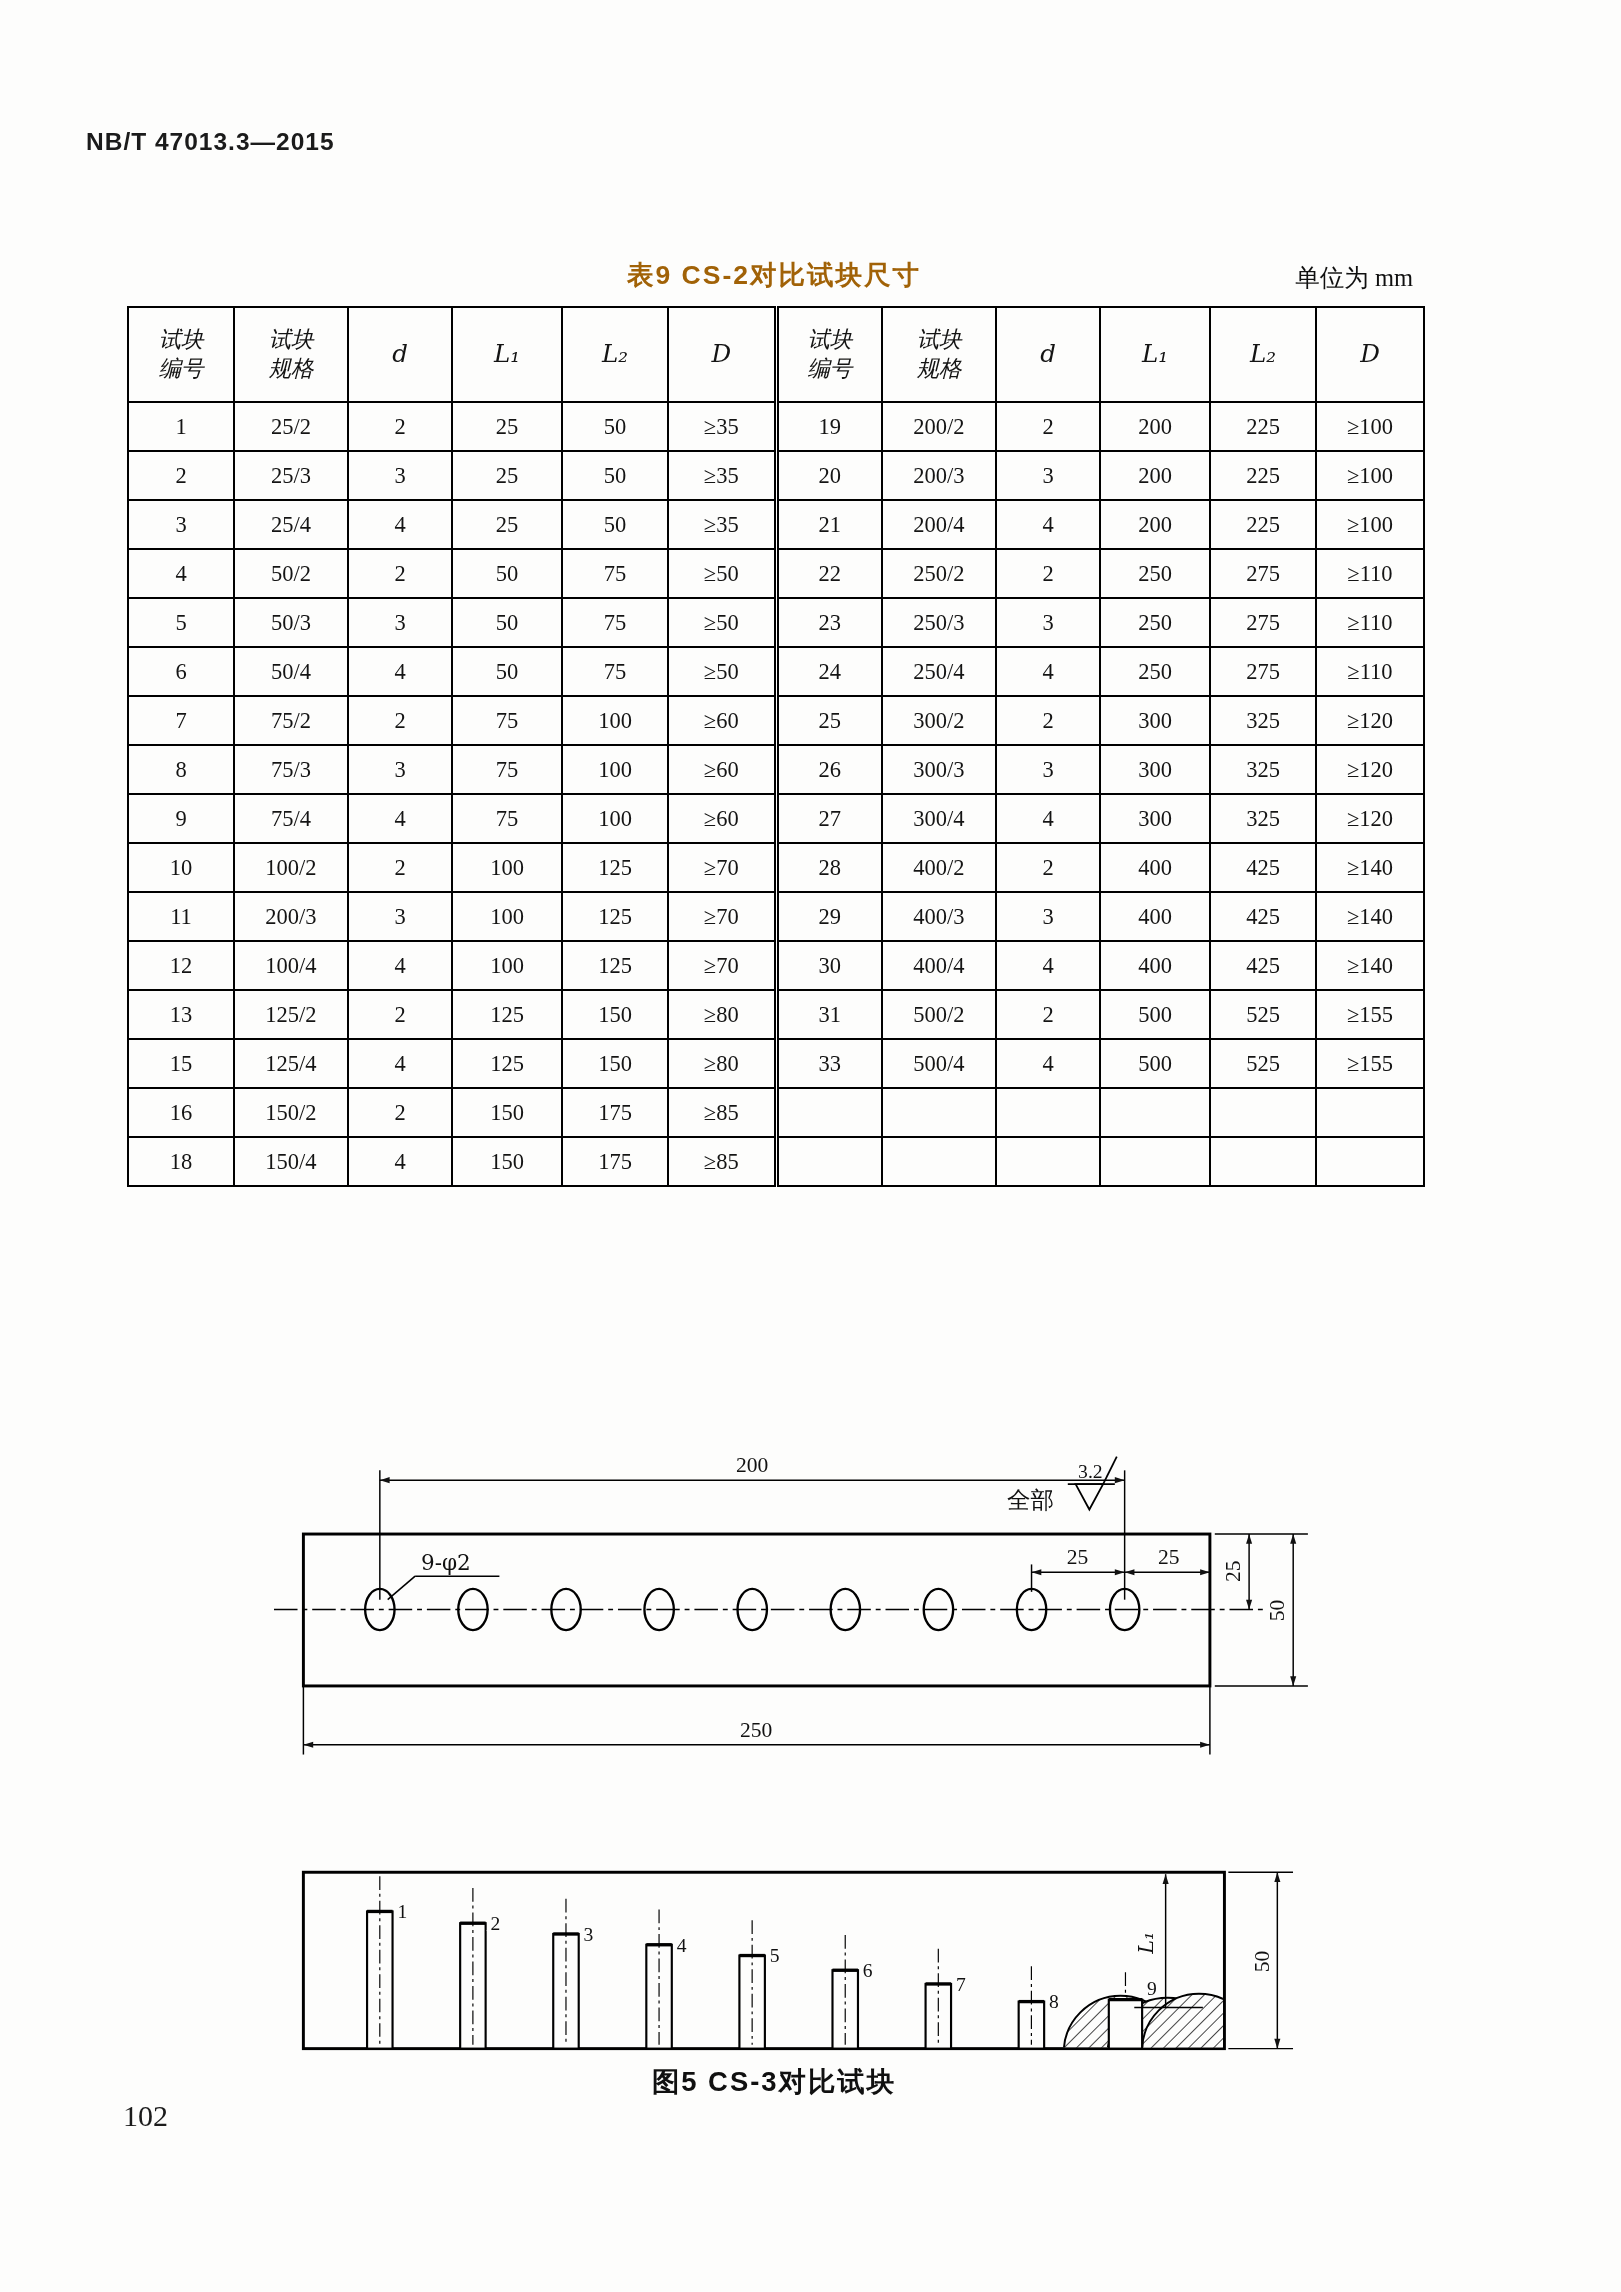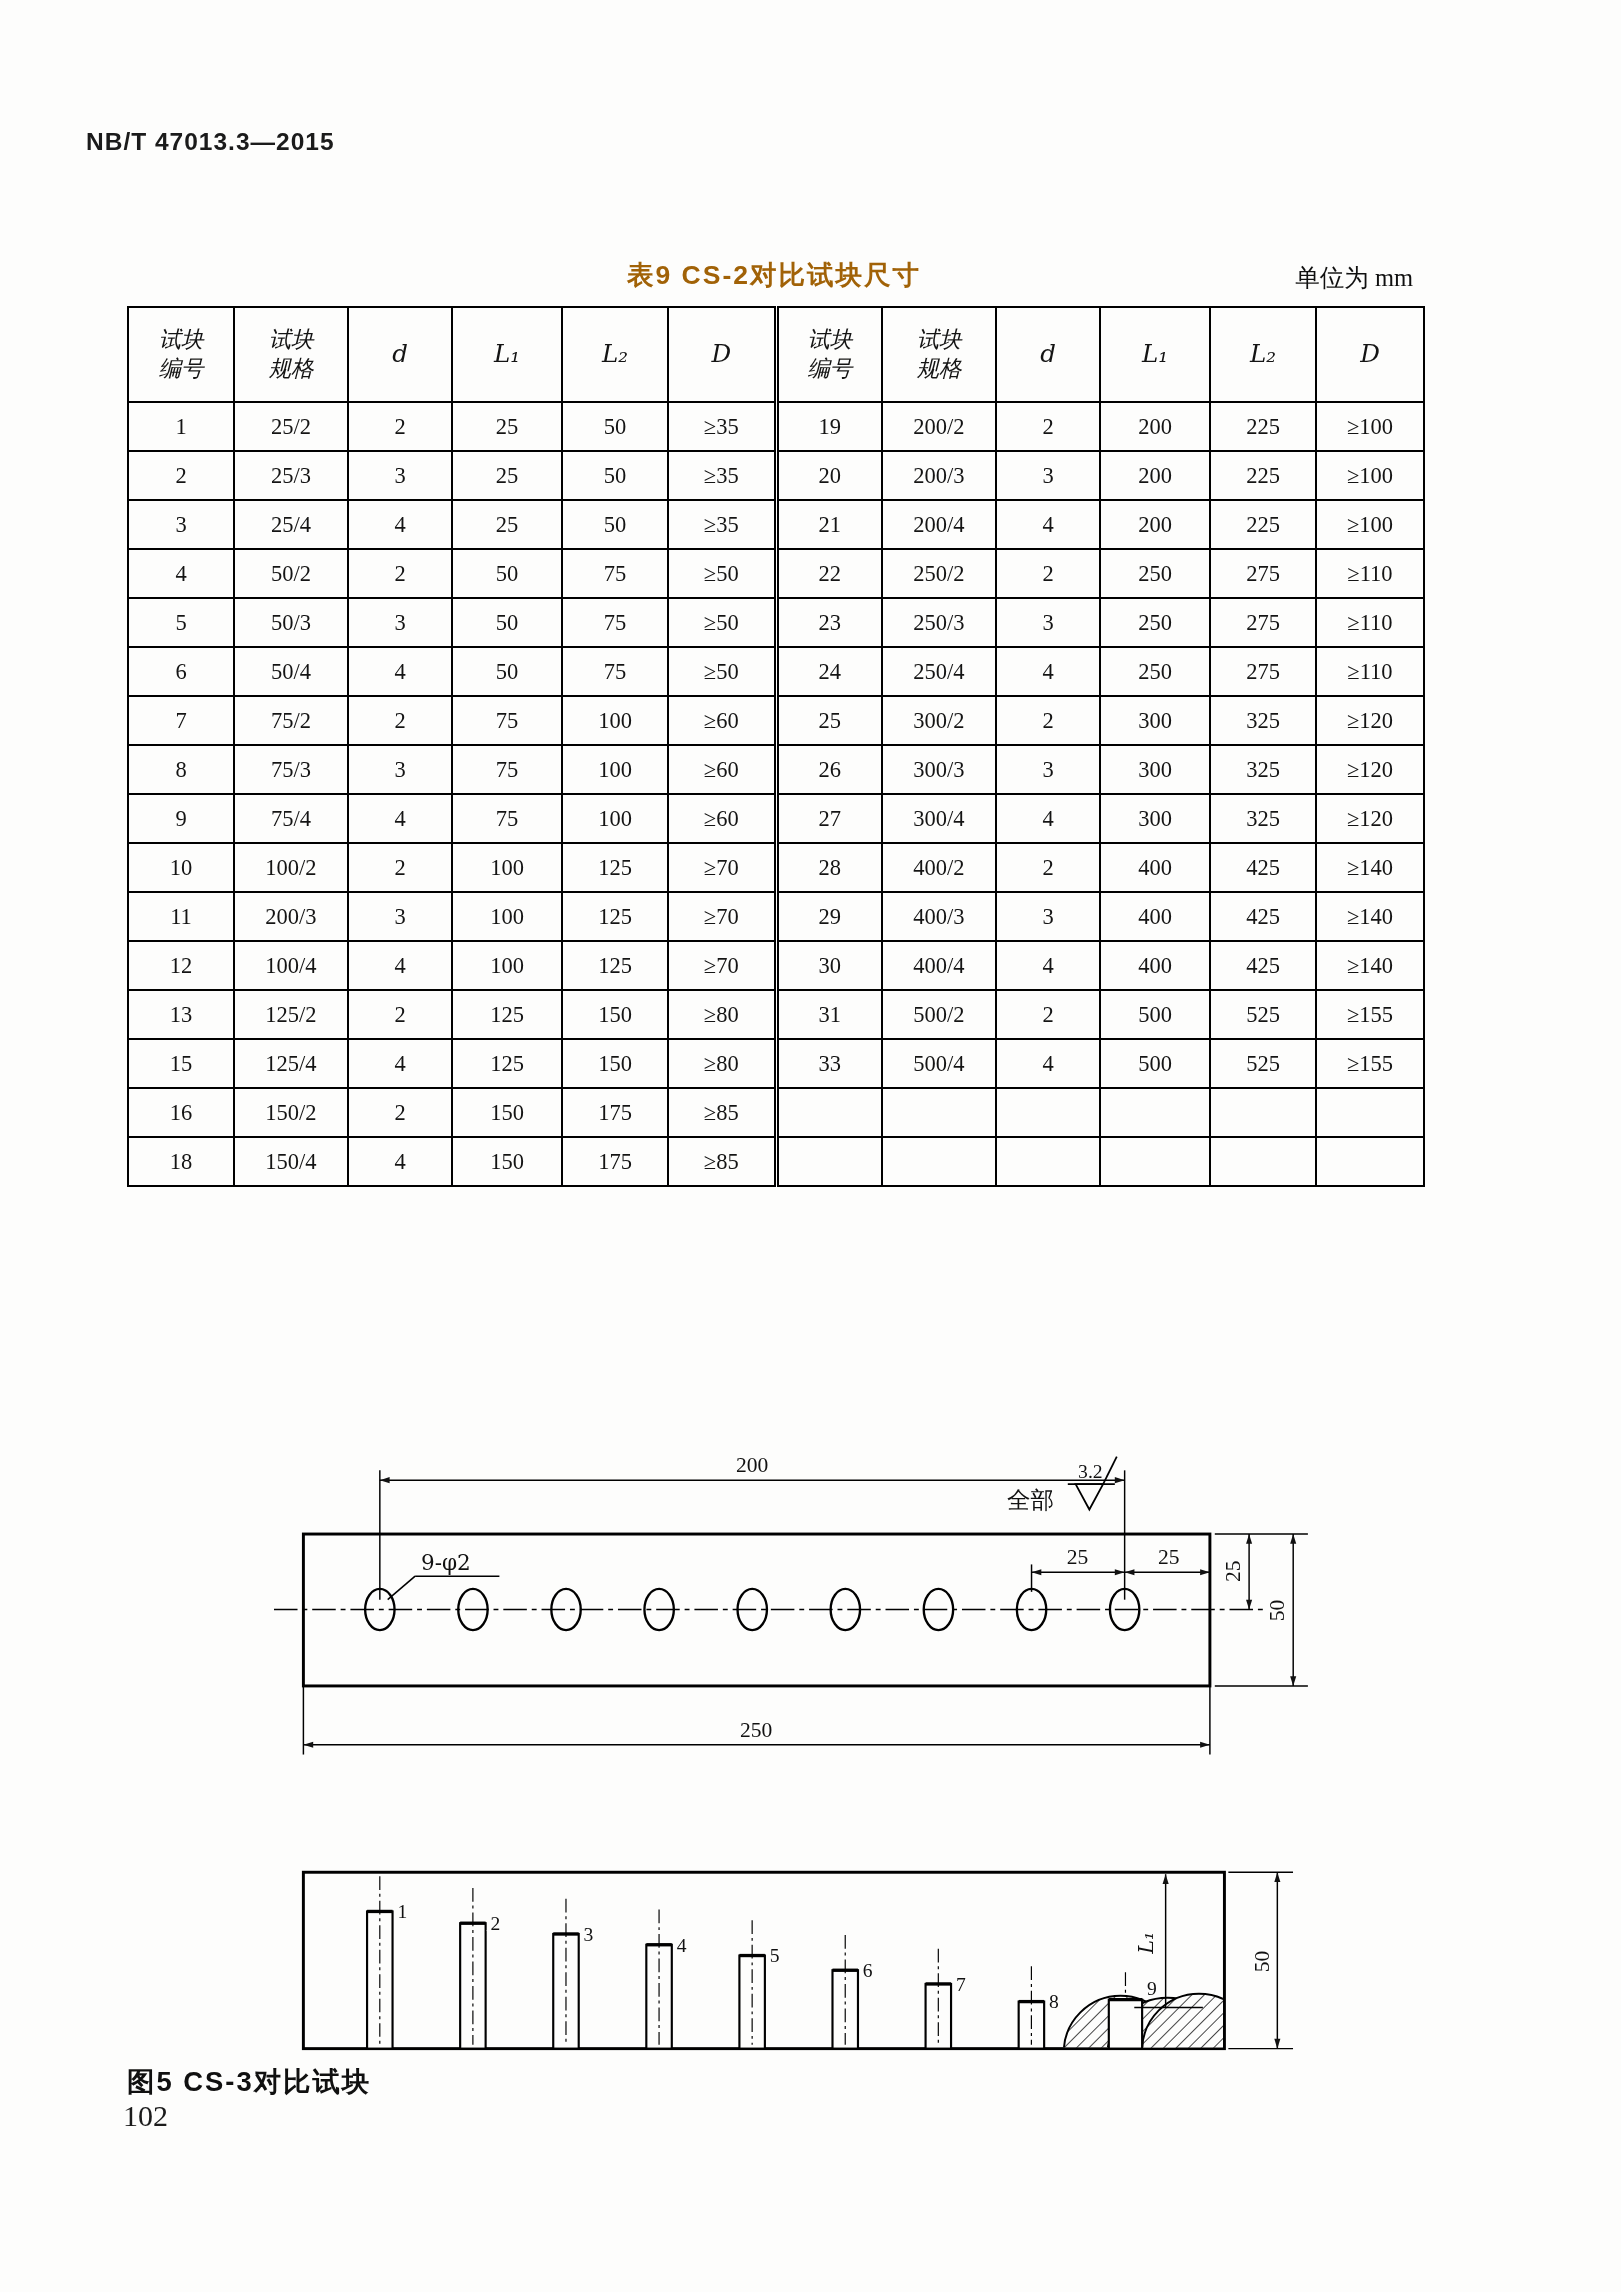--- a/index.html
+++ b/index.html
@@ -35,21 +35,21 @@
   table.t9 thead tr{height:95px;}
   table.t9 tbody tr{height:49px;}
   table.t9 th{font-weight:400;white-space:pre-line;line-height:1.25;
     font-family:"Liberation Sans","Liberation Serif",sans-serif;font-size:22.5px;font-style:italic;}
   table.t9 th.mth{font-family:"DejaVu Serif",serif;font-style:italic;font-size:24.5px;}
   table.t9 .dsep{border-left:5.9px double #000;}
   svg text{fill:#111;}
   .fig{position:absolute;}
   .fig5-caption{
     position:absolute;left:127px;top:2064px;width:1294px;
-    font-family:"Liberation Sans",sans-serif;
+    text-align:center;font-family:"Liberation Sans",sans-serif;
     font-weight:700;font-size:27.4px;color:#101010;letter-spacing:2px;
   }
   .page-num{
     position:absolute;left:123px;top:2099px;
     font-size:30px;color:#1b1b1b;
   }
 </style>
 </head>
 <body>
 

